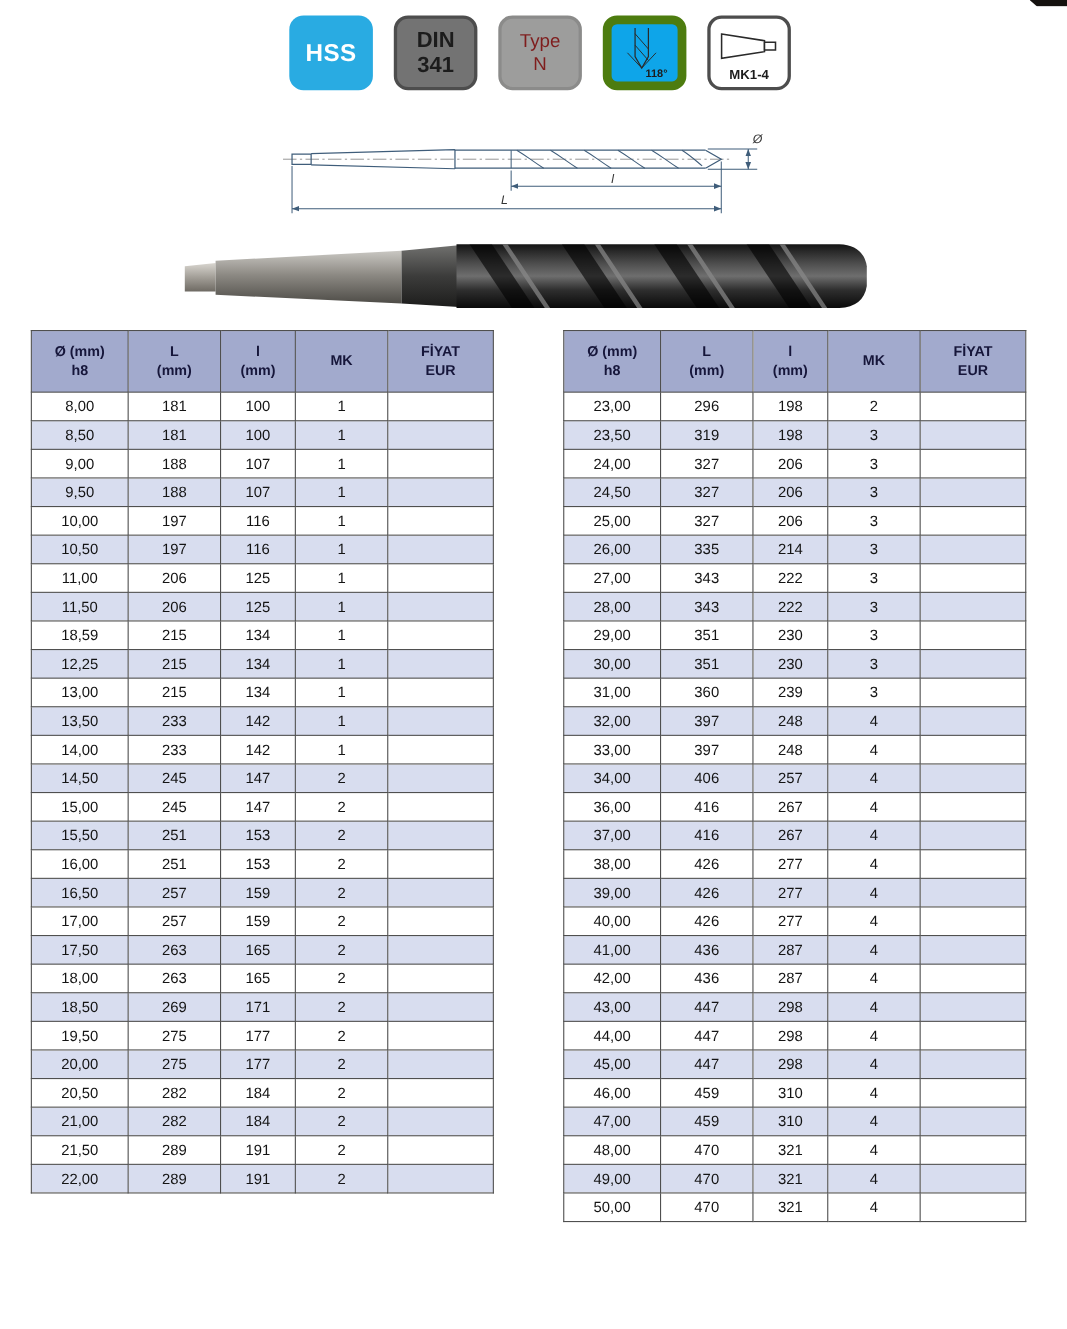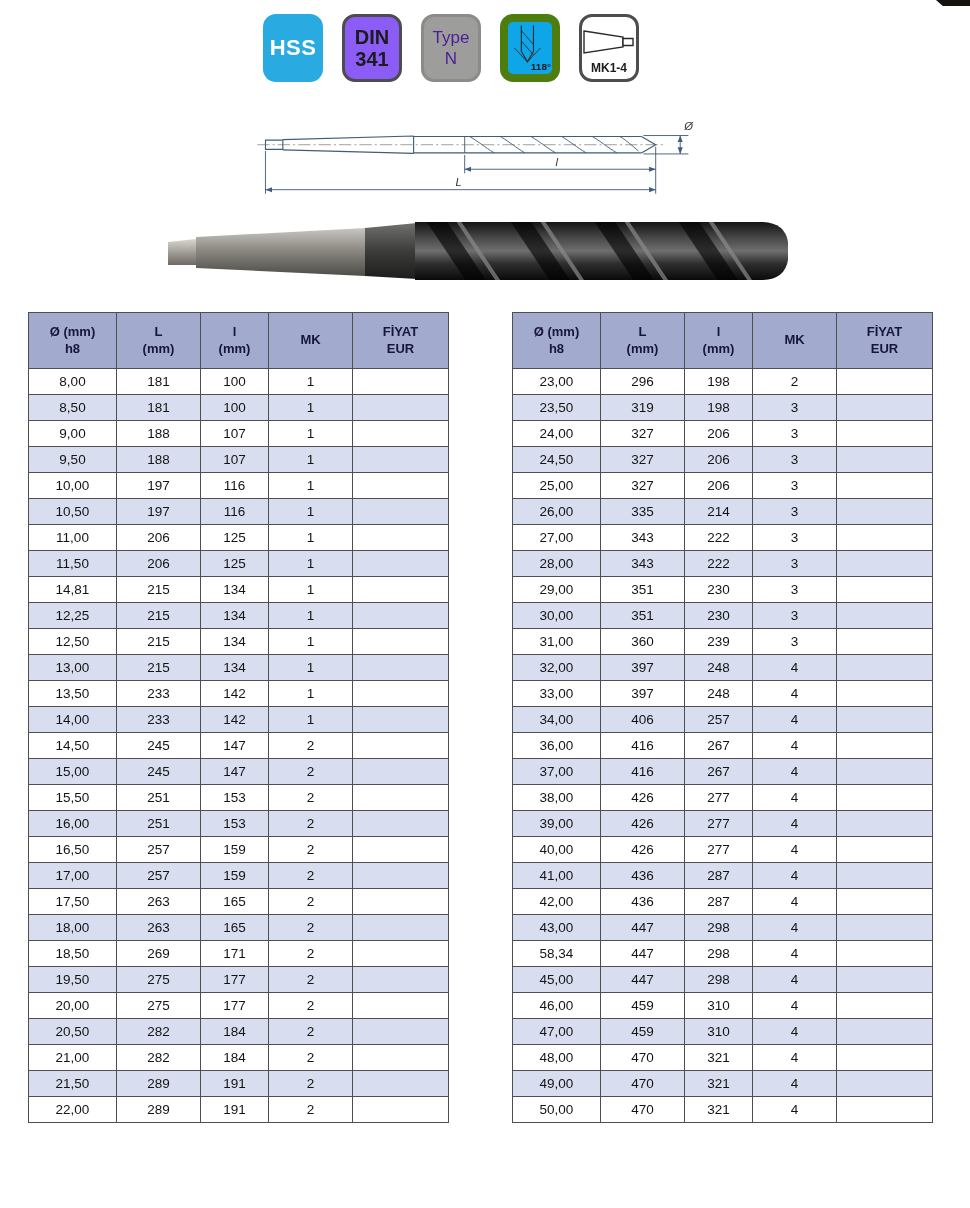--- a/index.html
+++ b/index.html
@@ -5,41 +5,41 @@
   * { margin:0; padding:0; box-sizing:border-box; }
   html,body { background:#ffffff; }
   body {
     width:970px; height:1208px; position:relative; overflow:hidden;
     font-family:"Liberation Sans","DejaVu Sans",sans-serif; color:#111;
   }
 
   
   .badges { position:absolute; left:263px; top:14px; display:flex; gap:19px; }
   .badge {
-    width:60px; height:68px; border-radius:13px;
+    width:76px; height:68px; border-radius:13px;
     display:flex; flex-direction:column; align-items:center; justify-content:center;
     text-align:center;
   }
   .badge.hss  { background:#29abe2; color:#ffffff; font-weight:bold; font-size:22px; letter-spacing:.5px; }
-  .badge.din  { background:#8b5cf6; border:3px solid #4d4d4d; color:#1c1c1c; font-weight:bold; font-size:20px; line-height:1.12; }
-  .badge.type { background:#9d9d9c; border:3px solid #8b8b8a; color:#4c1d95; font-size:17px; line-height:1.25; }
+  .badge.din  { background:#737373; border:3px solid #4d4d4d; color:#1c1c1c; font-weight:bold; font-size:20px; line-height:1.12; }
+  .badge.type { background:#9d9d9c; border:3px solid #8b8b8a; color:#7f1d1d; font-size:17px; line-height:1.25; }
   .badge.angle{ background:#0ea5e9; border:8px solid #4d7c0f; }
   .badge.mk   { background:#ffffff; border:3px solid #4d4d4d;align-items:center; }
   .badge svg { display:block; }
   .badge .sub-label { font-size:12px; font-weight:bold; color:#1c1c1c; margin-top:-2px; }
 
   
   .drawing { position:absolute; left:255px; top:110px; width:450px; height:95px; }
 
   
   .photo { position:absolute; left:165px; top:212px; width:640px; height:78px; }
 
   
   table.sizes {
-    position:absolute; top:312px; width:420px;
+    position:absolute; top:300px; width:420px;
     border-collapse:collapse; table-layout:fixed;
   }
   #table-left  { left:28px; }
   #table-right { left:512px; }
   .sizes th, .sizes td {
     border:1px solid #4f4f4f; text-align:center;
     font-size:13.5px; color:#141414; overflow:hidden;
   }
   .sizes td { height:26px; padding:0 2px; background:#ffffff; }
   .sizes th {
@@ -288,35 +288,28 @@
         <td></td>
       </tr>
       <tr>
         <td>11,50</td>
         <td>206</td>
         <td>125</td>
         <td>1</td>
         <td></td>
       </tr>
       <tr>
-        <td>14,81</td>
+        <td>18,59</td>
         <td>215</td>
         <td>134</td>
         <td>1</td>
         <td></td>
       </tr>
       <tr>
         <td>12,25</td>
-        <td>215</td>
-        <td>134</td>
-        <td>1</td>
-        <td></td>
-      </tr>
-      <tr>
-        <td>12,50</td>
         <td>215</td>
         <td>134</td>
         <td>1</td>
         <td></td>
       </tr>
       <tr>
         <td>13,00</td>
         <td>215</td>
         <td>134</td>
         <td>1</td>
@@ -625,21 +618,21 @@
         <td></td>
       </tr>
       <tr>
         <td>43,00</td>
         <td>447</td>
         <td>298</td>
         <td>4</td>
         <td></td>
       </tr>
       <tr>
-        <td>58,34</td>
+        <td>44,00</td>
         <td>447</td>
         <td>298</td>
         <td>4</td>
         <td></td>
       </tr>
       <tr>
         <td>45,00</td>
         <td>447</td>
         <td>298</td>
         <td>4</td>

